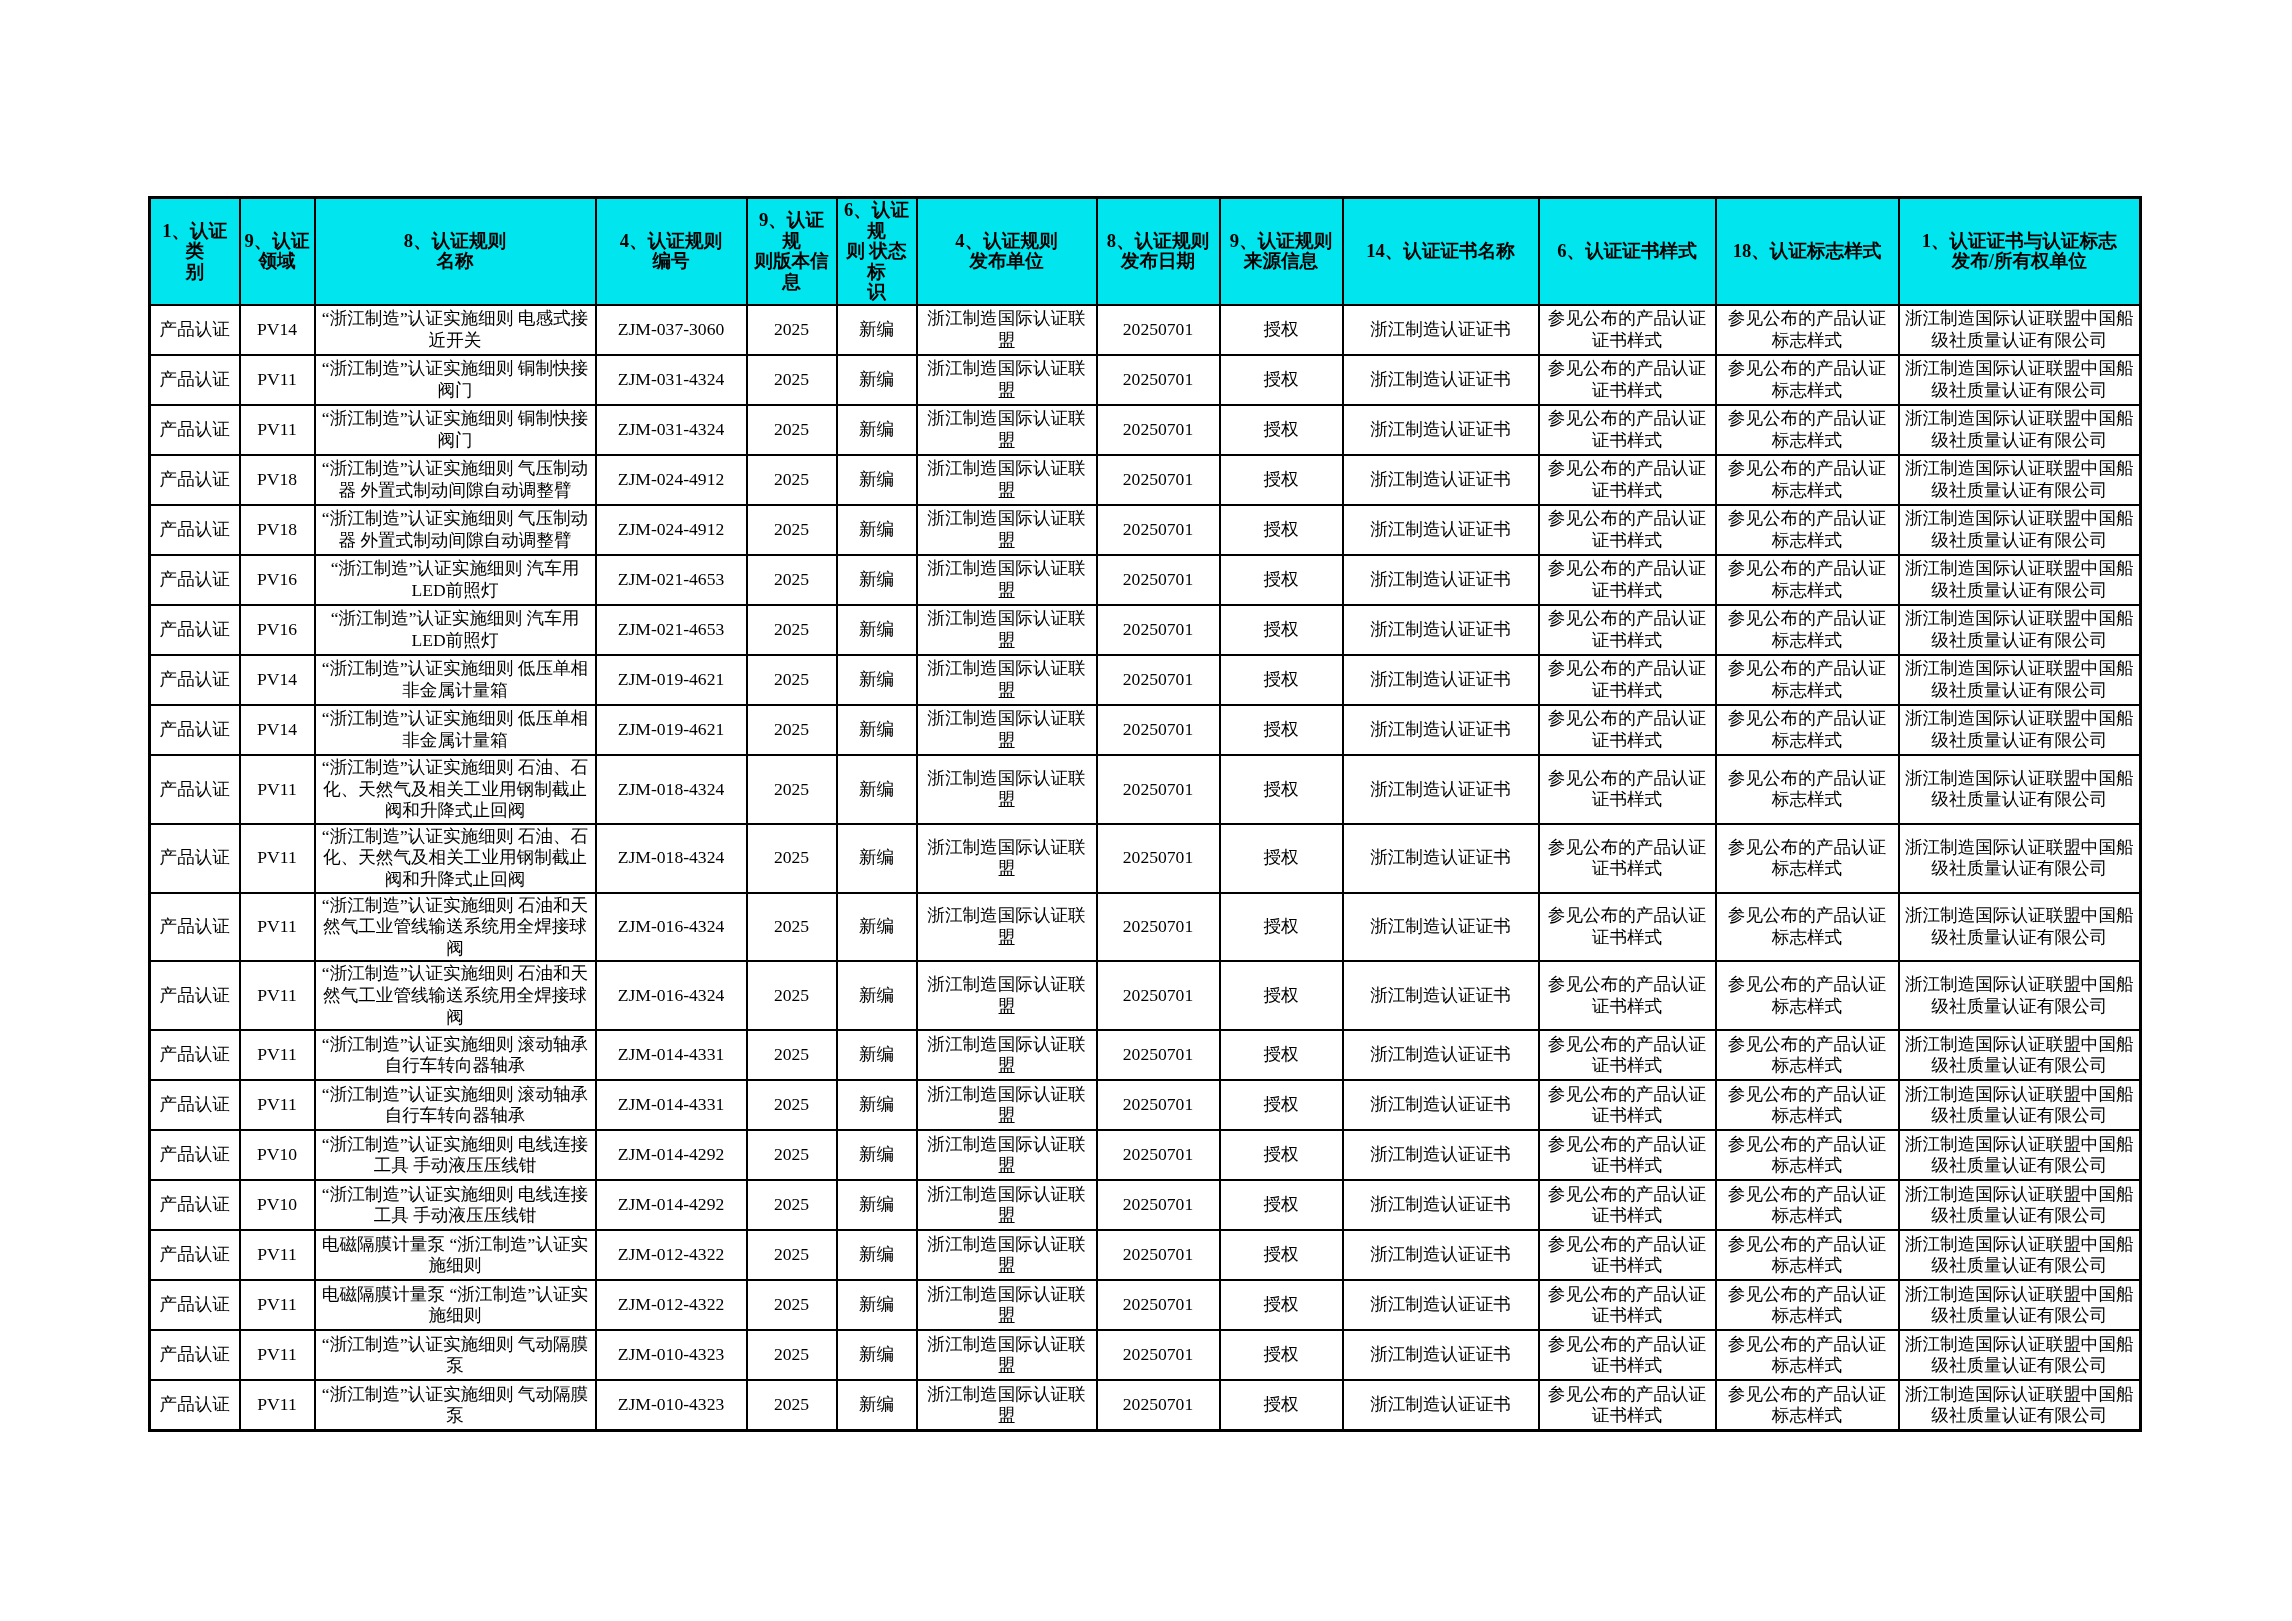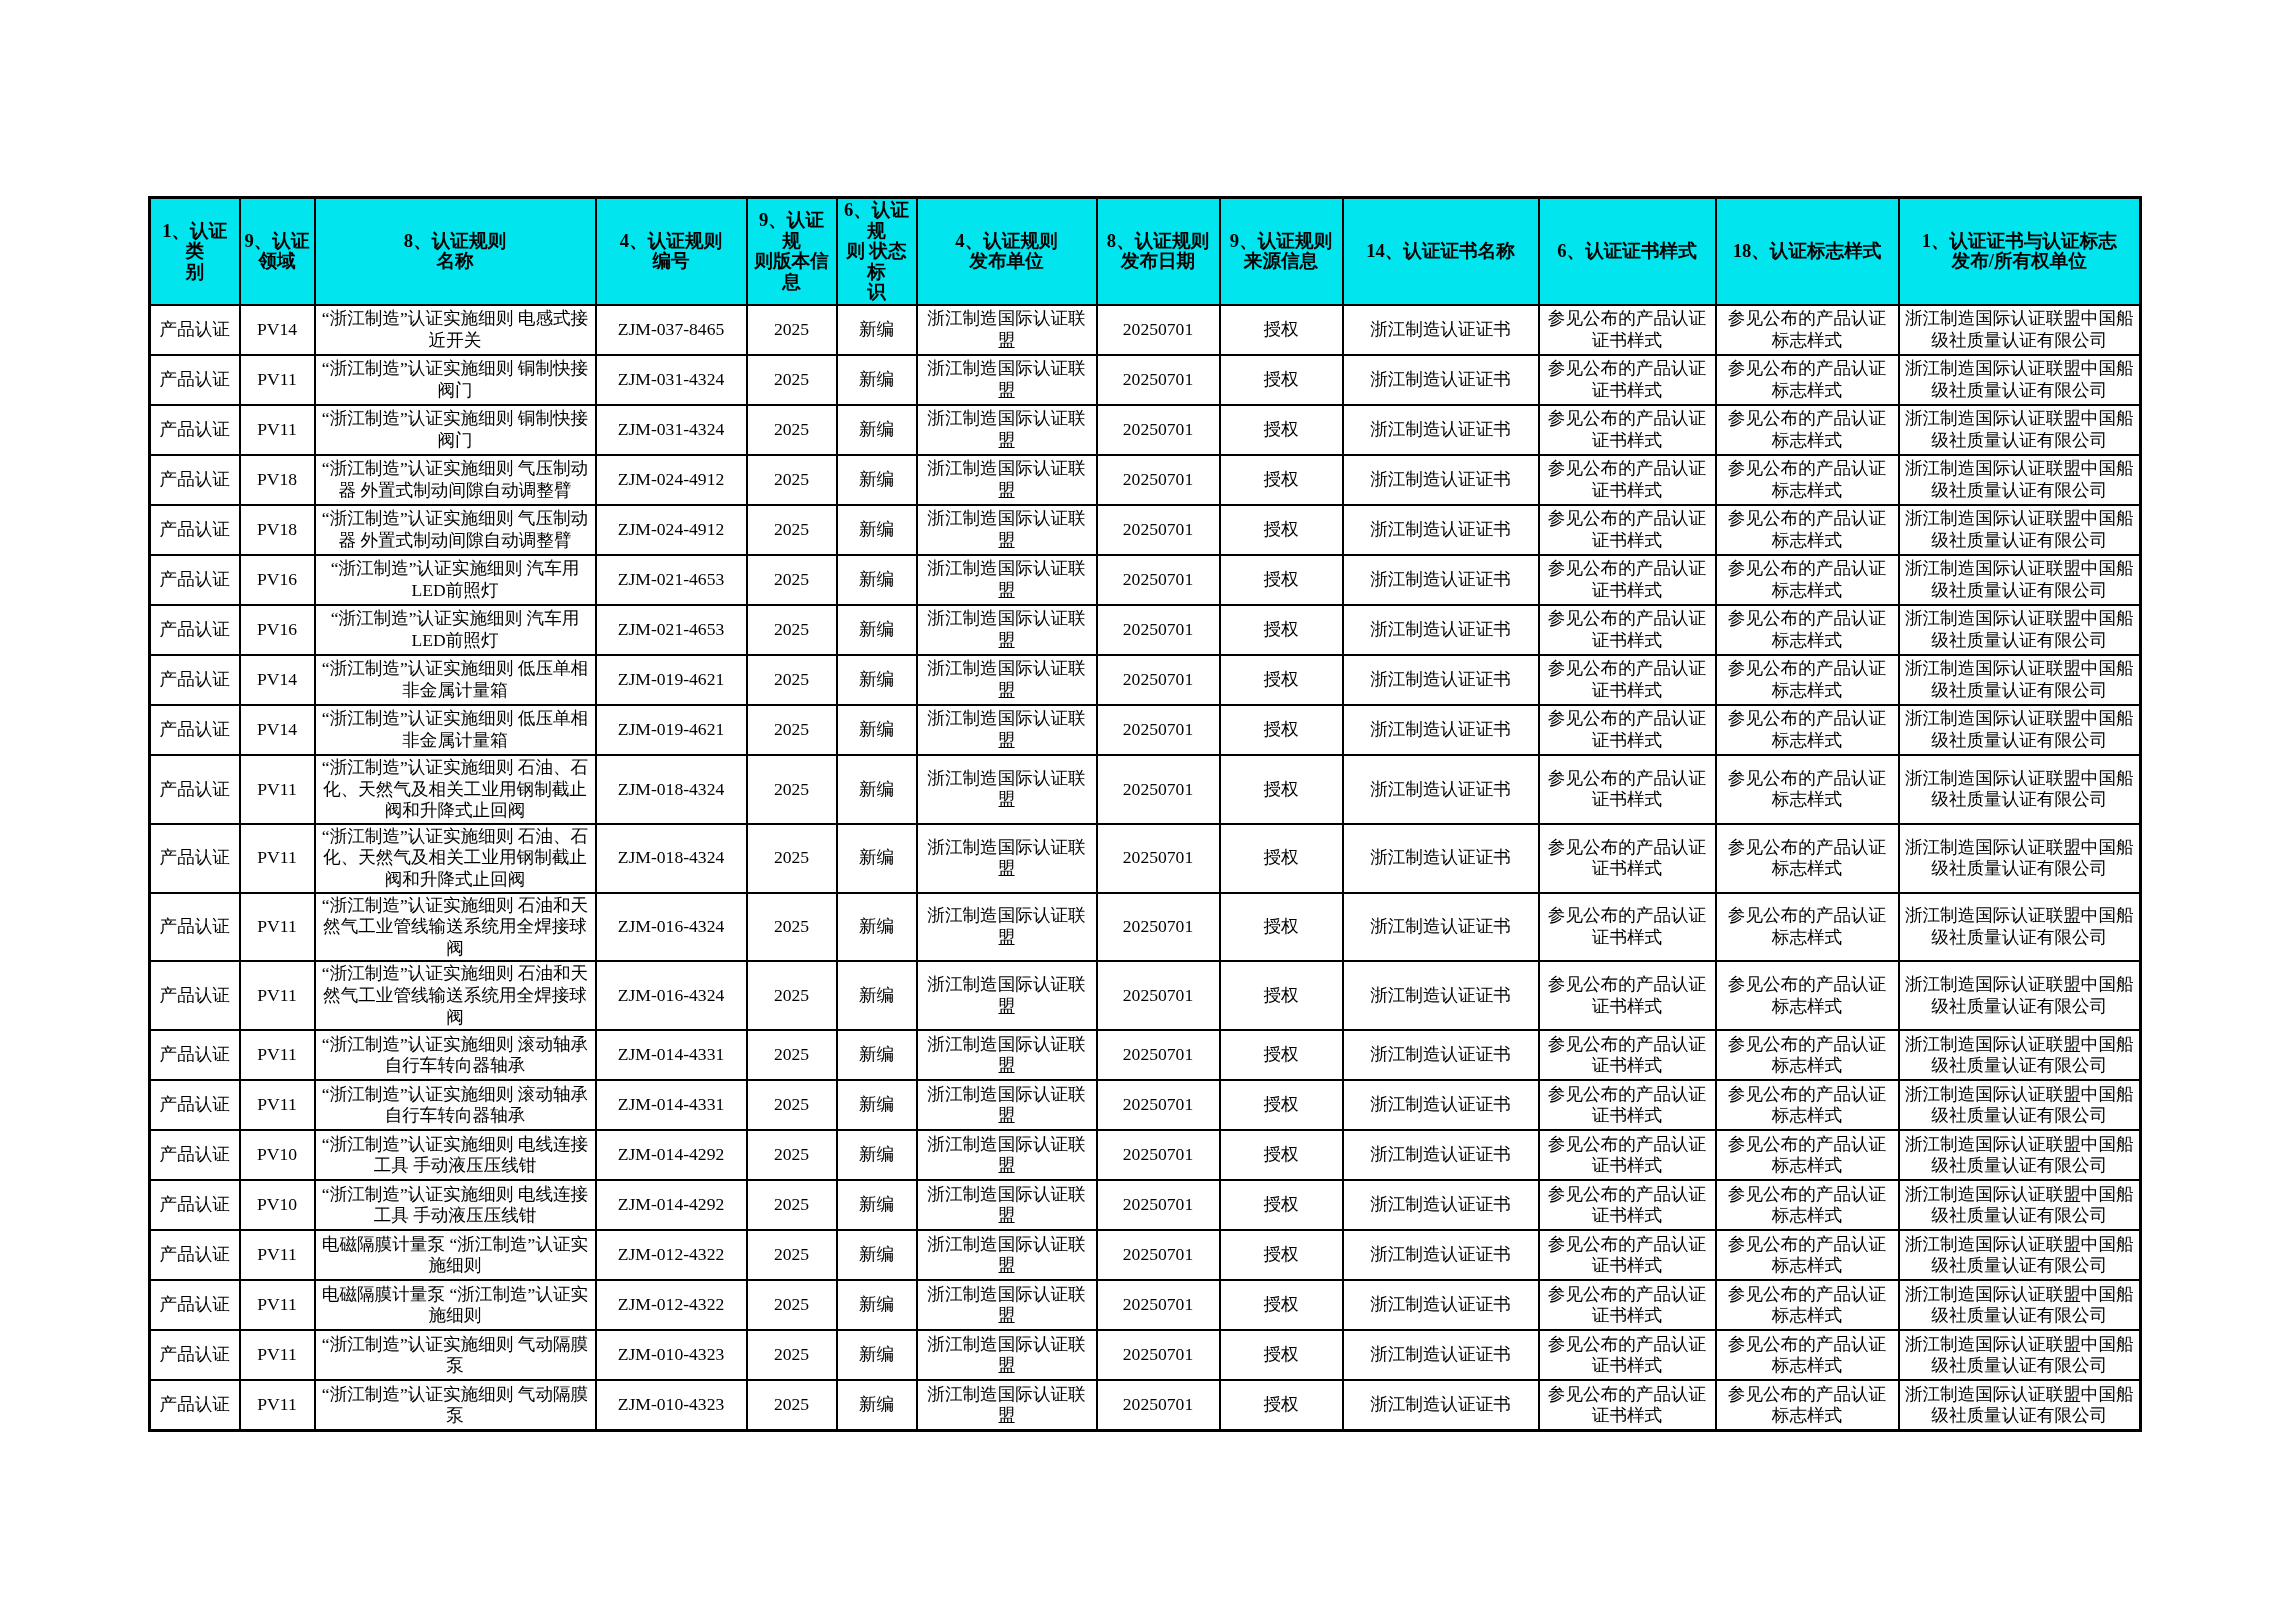--- a/index.html
+++ b/index.html
@@ -95,21 +95,21 @@
         <th>18、认证标志样式</th>
         <th>1、认证证书与认证标志
 发布/所有权单位</th>
       </tr>
     </thead>
     <tbody>
         <tr>
           <td>产品认证</td>
           <td>PV14</td>
           <td>“浙江制造”认证实施细则 电感式接近开关</td>
-          <td>ZJM-037-8465</td>
+          <td>ZJM-037-3060</td>
           <td>2025</td>
           <td>新编</td>
           <td>浙江制造国际认证联盟</td>
           <td>20250701</td>
           <td>授权</td>
           <td>浙江制造认证证书</td>
           <td>参见公布的产品认证证书样式</td>
           <td>参见公布的产品认证标志样式</td>
           <td>浙江制造国际认证联盟中国船级社质量认证有限公司</td>
         </tr>

